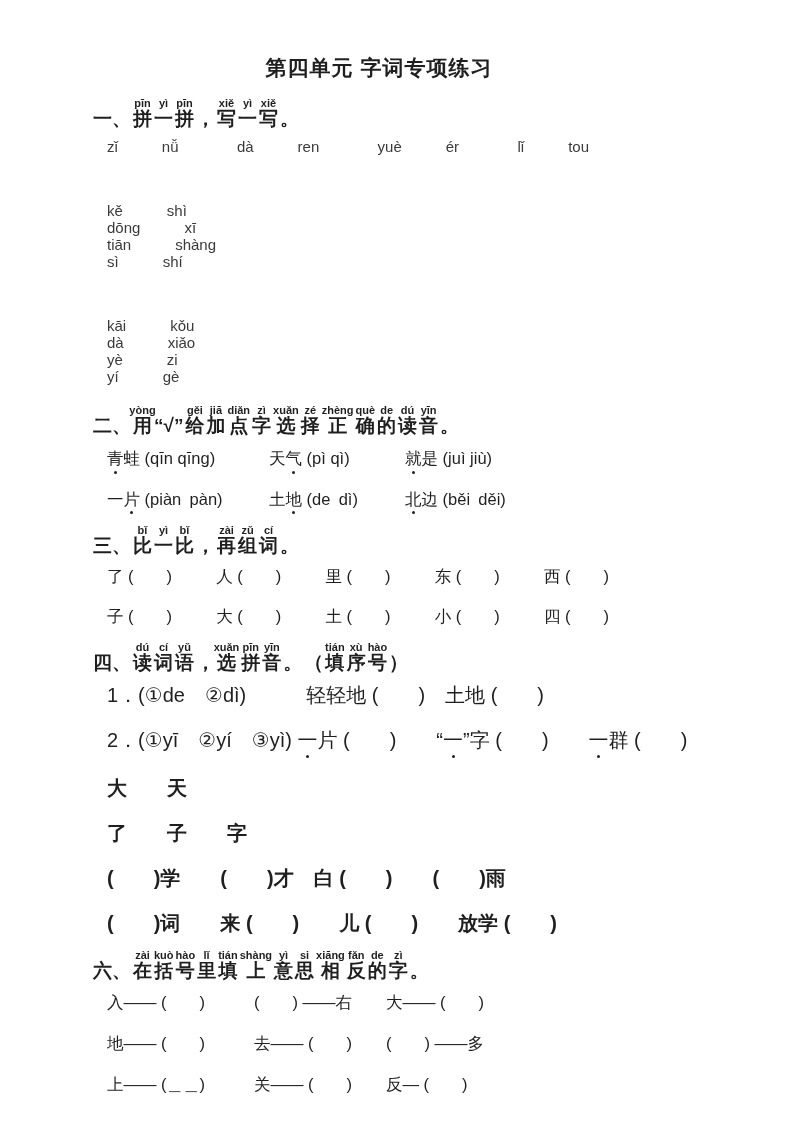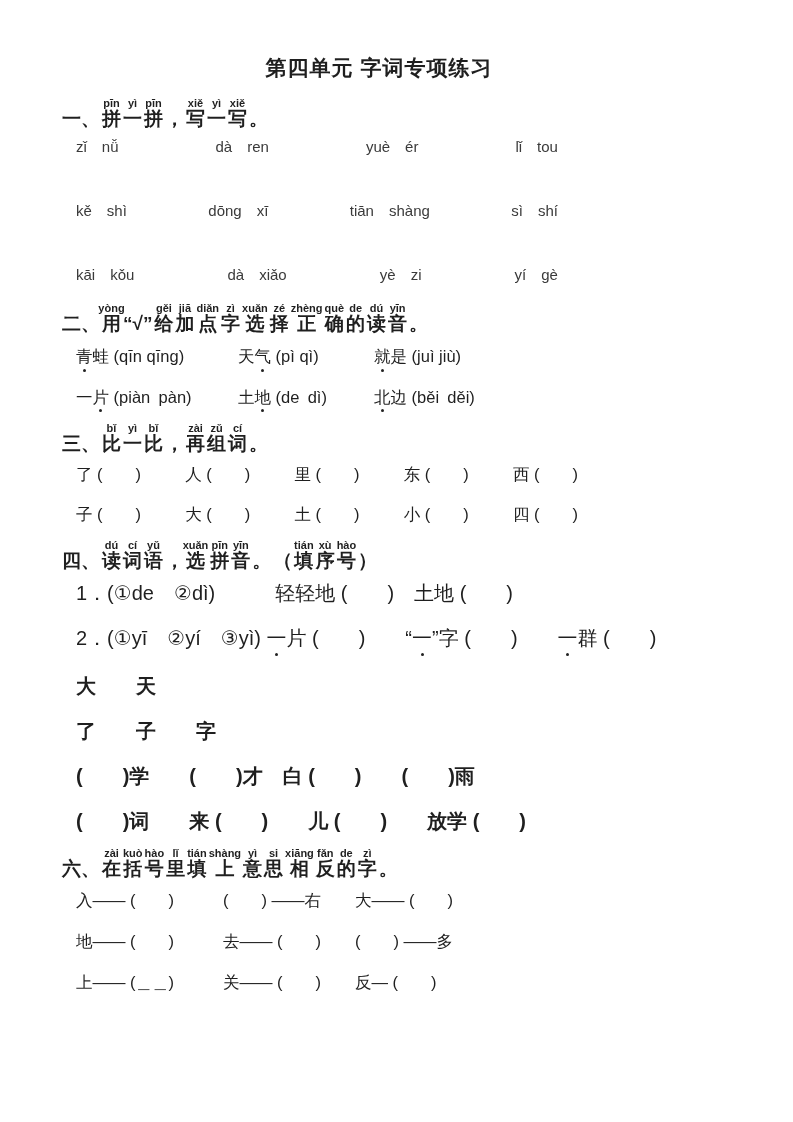--- a/index.html
+++ b/index.html
@@ -1,32 +1,32 @@
 <!DOCTYPE html>
 <html><head>
 <meta charset="utf-8">
 <style>
   html,body{margin:0;padding:0;background:#ffffff;}
   body{width:793px;height:1122px;}
   .page{position:relative;width:758px;height:1122px;background:#ffffff;overflow:hidden;
         color:#1f1f1f;font-family:"Liberation Sans","DejaVu Sans",sans-serif;}
   .title{margin:0;padding-top:54px;text-align:center;font-size:21px;font-weight:700;letter-spacing:1px;}
-  #sections{margin-left:62px;margin-right:50px;}
+  #sections{margin-left:93px;margin-right:50px;}
   .sec-head{font-size:19px;font-weight:700;line-height:1.1;}
   .sec-head ruby{ruby-align:center;margin:0 1px;}
   .sec-head rt{font-size:11px;font-weight:700;letter-spacing:0;}
   .sec-head .plain{margin:0 1px;}
   .sec-num{margin-right:1px;}
   .sec-body{margin-left:14px;}
   
   #sec-0{margin-top:16px;}
   #sec-0 .sec-body{margin-top:8px;width:482px;}
   .pin-row{display:flex;justify-content:space-between;font-size:15px;color:#3a3a3a;}
-  .pin-word{display:flex;gap:15px;}
-  .pin-row + .pin-row{margin-top:47px;}
+  .pin-word{display:flex;gap:44px;}
+  .pin-row + .pin-row{margin-top:47px;flex-direction:column;}
   
   .grid-row{display:grid;font-size:16.5px;line-height:1.5;align-items:baseline;}
   .grid-row + .grid-row{margin-top:16px;}
   .flex-row{display:flex;justify-content:space-between;font-size:16.5px;line-height:1.5;}
   .flex-row + .flex-row{margin-top:15px;}
   .line{font-size:20px;line-height:1.45;}
   .line + .line{margin-top:16px;}
   #sec-1{margin-top:20px;} #sec-1 .sec-body{margin-top:9px;}
   #sec-2{margin-top:14px;} #sec-2 .sec-body{margin-top:7px;width:502px;}
   #sec-3{margin-top:13px;} #sec-3 .sec-body{margin-top:7px;}

